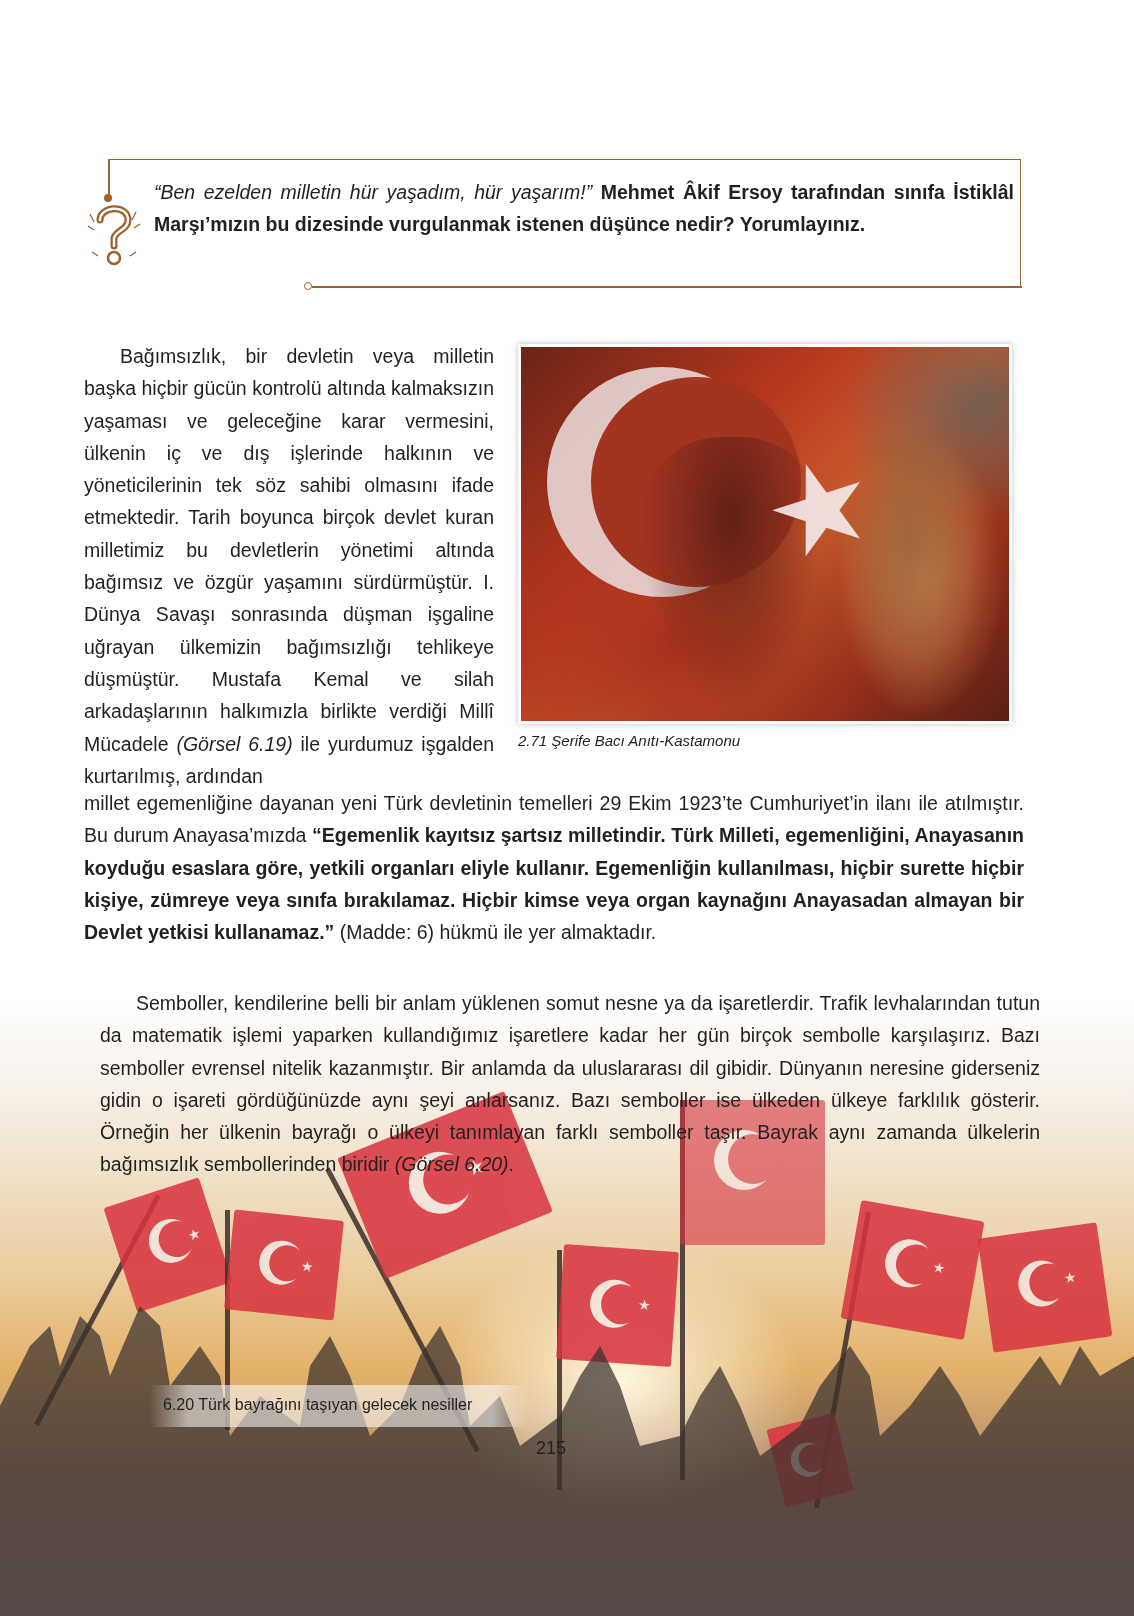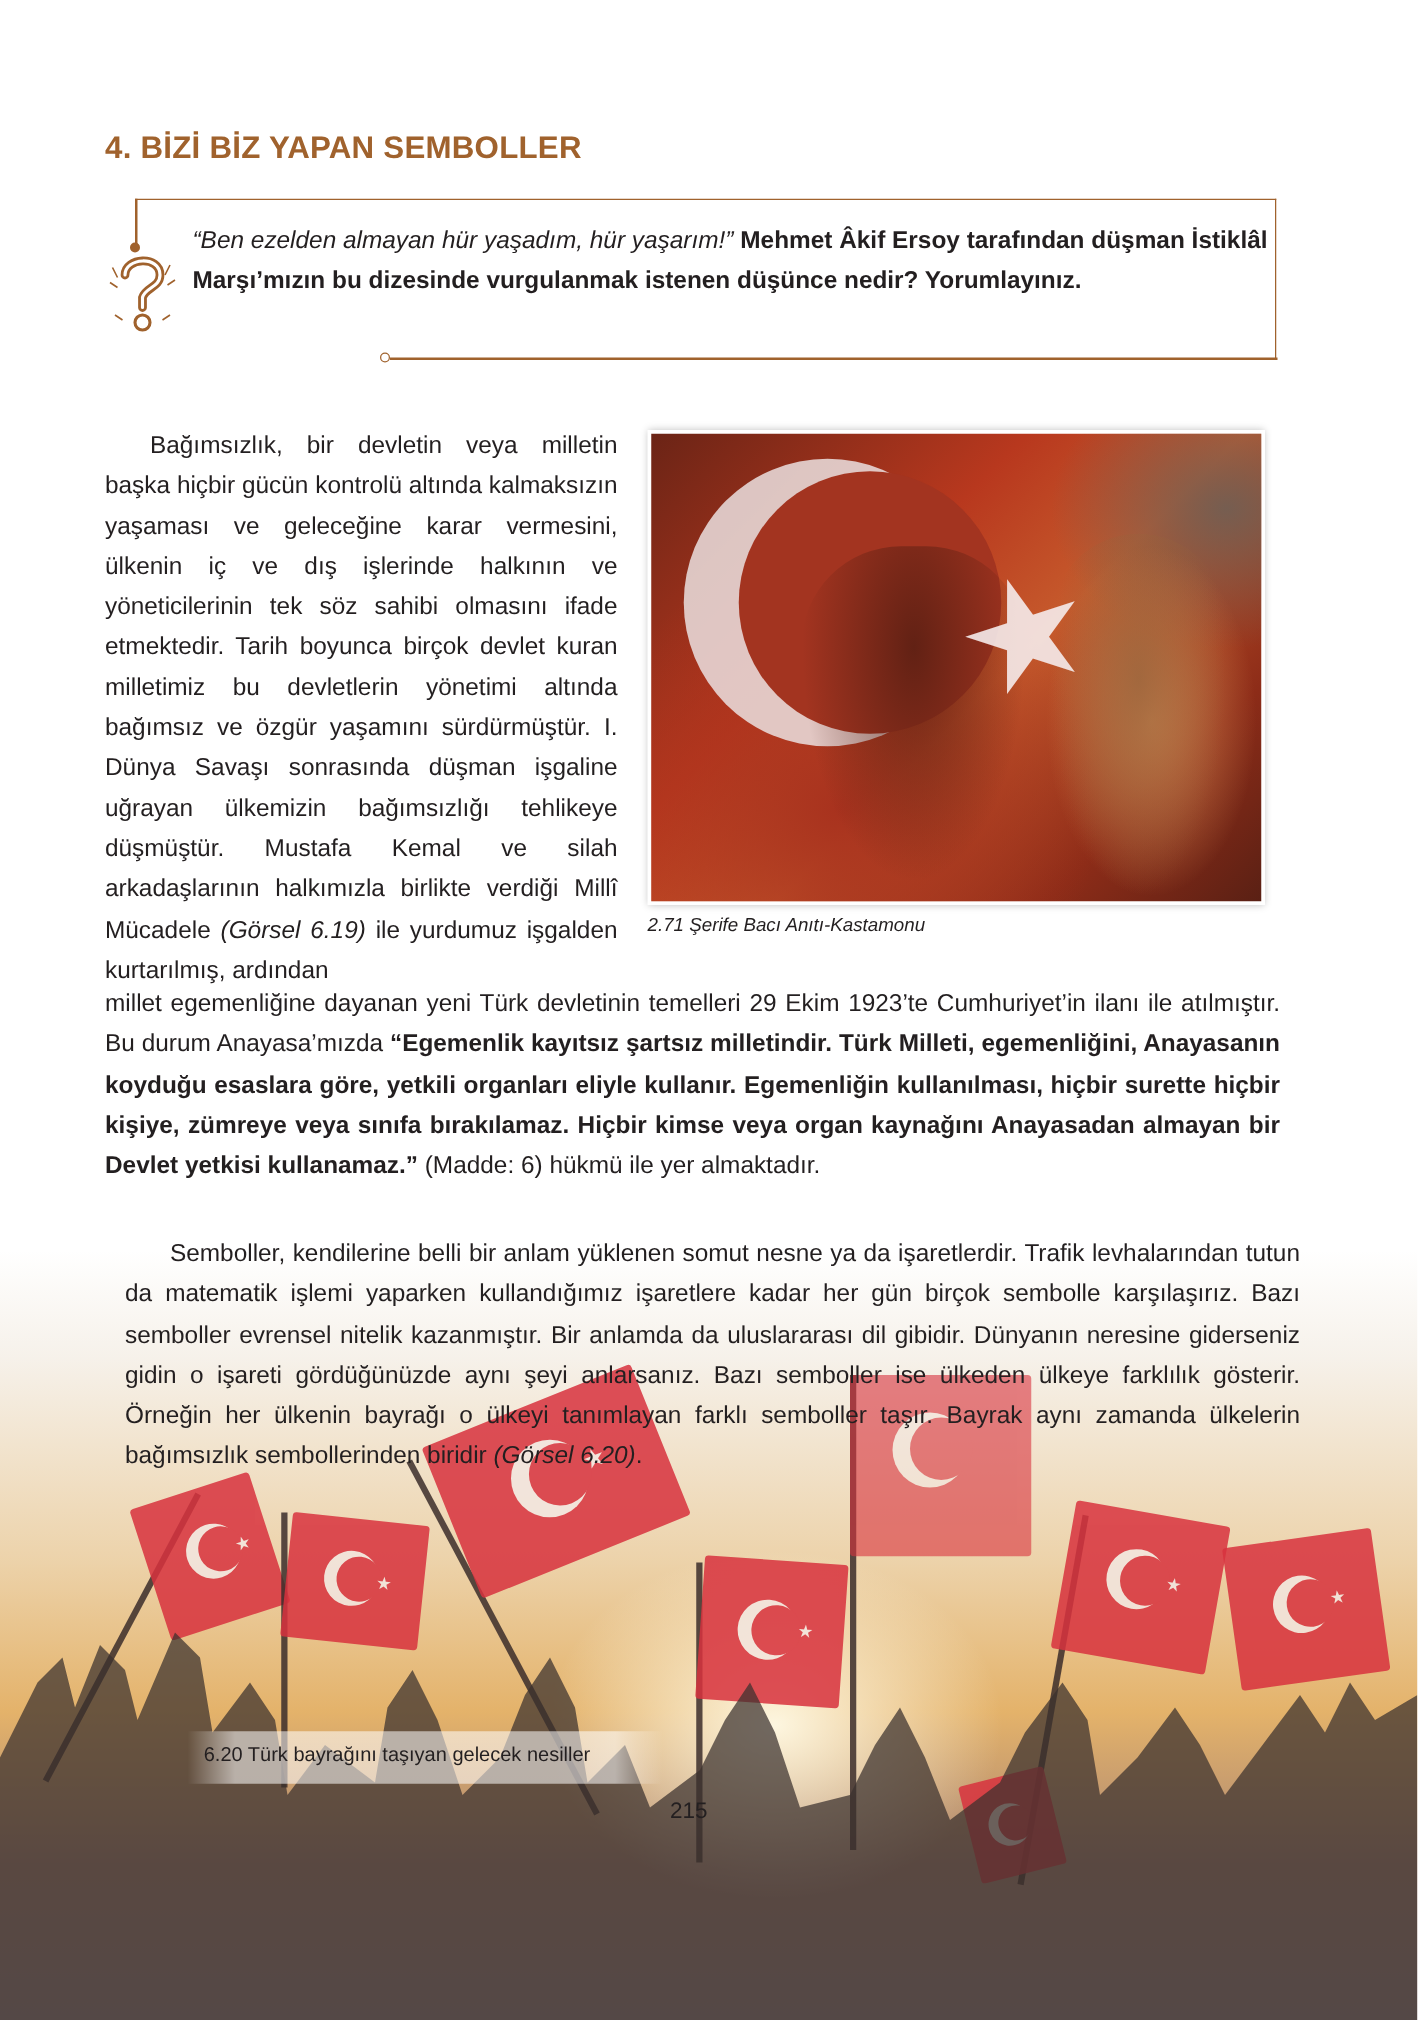--- a/index.html
+++ b/index.html
@@ -189,35 +189,34 @@
       <path d="M0,120 L30,60 L50,40 L60,80 L80,30 L100,50 L110,90 L140,20 L160,40 L170,100 L200,60 L220,90 L230,150 L260,110 L300,140 L310,80 L330,50 L350,90 L370,150 L400,120 L420,70 L440,40 L460,80 L470,140 L500,110 L520,160 L560,130 L580,90 L600,60 L620,100 L640,160 L680,150 L700,110 L720,80 L740,120 L760,170 L800,140 L820,100 L850,60 L870,90 L880,150 L910,120 L940,80 L960,110 L980,150 L1010,110 L1040,70 L1060,100 L1080,60 L1100,90 L1134,70 L1134,330 L0,330 Z" fill="#3a302e" opacity="0.72"></path>
     </svg>
   </div>
 
   <div class="caption-620-band"></div>
   <div class="caption-620">6.20 Türk bayrağını taşıyan gelecek nesiller</div>
   <div class="page-number">215</div>
 
   <div class="text-layer">
 
-    <div class="section-title">4. BİZİ BİZ YAPAN SEMBOLLER</div>
 
     <div class="qbox"></div>
     <div class="qbox-left-line"></div>
     <div class="qbox-dot"></div>
     <div class="qbox-bottom-line"></div>
     <div class="qbox-bottom-ring"></div>
     <svg class="question-icon" viewBox="0 0 56 72">
       <path d="M14,22 C14,8 42,6 42,22 C42,32 30,32 28,40 L28,48" fill="none" stroke="#a0622d" stroke-width="7" stroke-linecap="round"></path>
       <path d="M14,22 C14,8 42,6 42,22 C42,32 30,32 28,40 L28,48" fill="none" stroke="#fff" stroke-width="2.5" stroke-linecap="round"></path>
       <circle cx="28" cy="60" r="6" fill="none" stroke="#a0622d" stroke-width="2.5"></circle>
       <path d="M4,16 L8,24 M2,28 L8,32 M50,14 L46,22 M54,26 L48,30 M6,54 L12,58 M50,54 L44,58" stroke="#a0622d" stroke-width="1.3"></path>
     </svg>
     <div class="question-text">
-      <span class="quote">“Ben ezelden almayan hür yaşadım, hür yaşarım!” </span><span>Mehmet Âkif Ersoy tarafından düşman İstiklâl Marşı’mızın bu dizesinde vurgulanmak istenen düşünce nedir? Yorumlayınız.</span>
+      <span class="quote">“Ben ezelden milletin hür yaşadım, hür yaşarım!” </span><span>Mehmet Âkif Ersoy tarafından sınıfa İstiklâl Marşı’mızın bu dizesinde vurgulanmak istenen düşünce nedir? Yorumlayınız.</span>
     </div>
 
     <div class="para para-1">
       <p><span class="indent"></span><span>Bağımsızlık, bir devletin veya milletin başka hiçbir gücün kontrolü altında kalmaksızın yaşaması ve geleceğine karar vermesini, ülkenin iç ve dış işlerinde halkının ve yöneticilerinin tek söz sahibi olmasını ifade etmektedir. Tarih boyunca birçok devlet kuran milletimiz bu devletlerin yönetimi altında bağımsız ve özgür yaşamını sürdürmüştür. I. Dünya Savaşı sonrasında düşman işgaline uğrayan ülkemizin bağımsızlığı tehlikeye düşmüştür. Mustafa Kemal ve silah arkadaşlarının halkımızla birlikte verdiği Millî Mücadele </span><span class="italic">(Görsel 6.19)</span><span> ile yurdumuz işgalden kurtarılmış, ardından</span></p>
     </div>
 
     <div class="fig-619">
       <div class="fig-619-img">
         <div class="fig-619-crescent"></div>
         <div class="fig-619-crescent-cut"></div>

